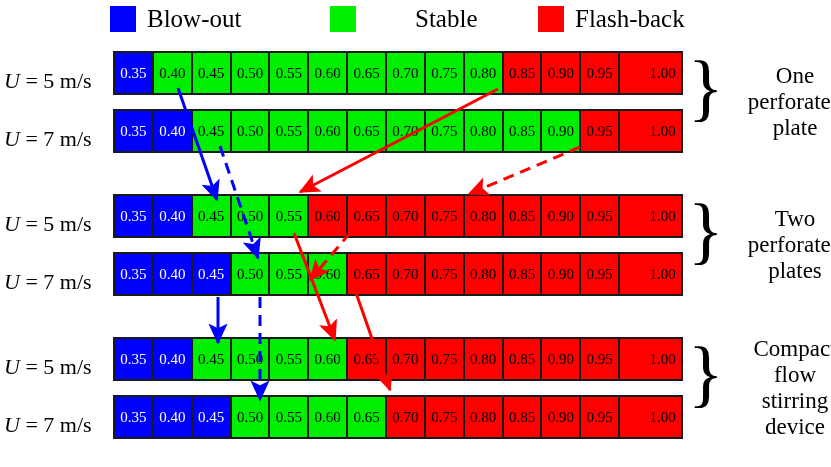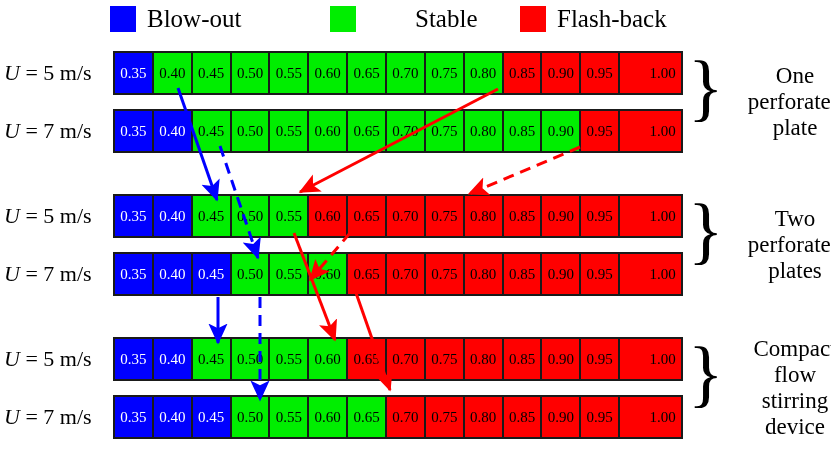--- a/index.html
+++ b/index.html
@@ -7,21 +7,21 @@
        font-family:"Liberation Serif","DejaVu Serif",serif;color:#000;}
 
   
   #legend{position:absolute;left:0;top:0;width:831px;height:40px;padding-left:26px;}
   .legend-item{position:absolute;top:6px;display:flex;align-items:center;}
   .legend-swatch{width:26px;height:26px;border:0;display:block;}
   .legend-label{font-size:25px;line-height:26px;margin-left:11px;white-space:nowrap;}
 
   
   .row-label{position:absolute;left:4px;width:104px;text-align:left;
-             font-size:22px;line-height:22px;white-space:nowrap;}
+             font-size:22px;line-height:22px;white-space:nowrap;margin-top:8px;}
   .row-label i{font-style:italic;font-family:"Liberation Serif","DejaVu Serif",serif;}
 
   
   .grid-row{position:absolute;left:113px;display:flex;
             border:2px solid #1a1a1a;box-sizing:border-box;height:44px;width:570px;}
   .cell{flex:1 1 0;border-right:2px solid #1a1a1a;box-sizing:border-box;
         display:flex;align-items:center;justify-content:center;
         font-size:15px;line-height:15px;font-family:"Liberation Serif","DejaVu Serif",serif;}
   .cell:last-child{border-right:0;padding-left:24px;}
   .cell.blow-out{background:#0000ff;color:#ffffff;}
@@ -42,21 +42,21 @@
 
 <div id="legend">
     <div class="legend-item" style="left: 110px;">
       <span class="legend-swatch" style="background: rgb(0, 0, 255);"></span>
       <span class="legend-label">Blow-out</span>
     </div>
     <div class="legend-item" style="left: 330px; gap: 48px;">
       <span class="legend-swatch" style="background: rgb(0, 238, 0);"></span>
       <span class="legend-label">Stable</span>
     </div>
-    <div class="legend-item" style="left: 520px; align-items: center;">
+    <div class="legend-item" style="left: 538px; align-items: center;">
       <span class="legend-swatch" style="background: rgb(255, 0, 0);"></span>
       <span class="legend-label">Flash-back</span>
     </div>
   </div>
 
 <div id="plot">
     <div class="row-label" style="top: 62px;"><i>U</i><span> = 5 m/s</span></div>
     <div class="grid-row" style="top: 51px;">
       <div class="cell blow-out">0.35</div>
       <div class="cell stable">0.40</div>

